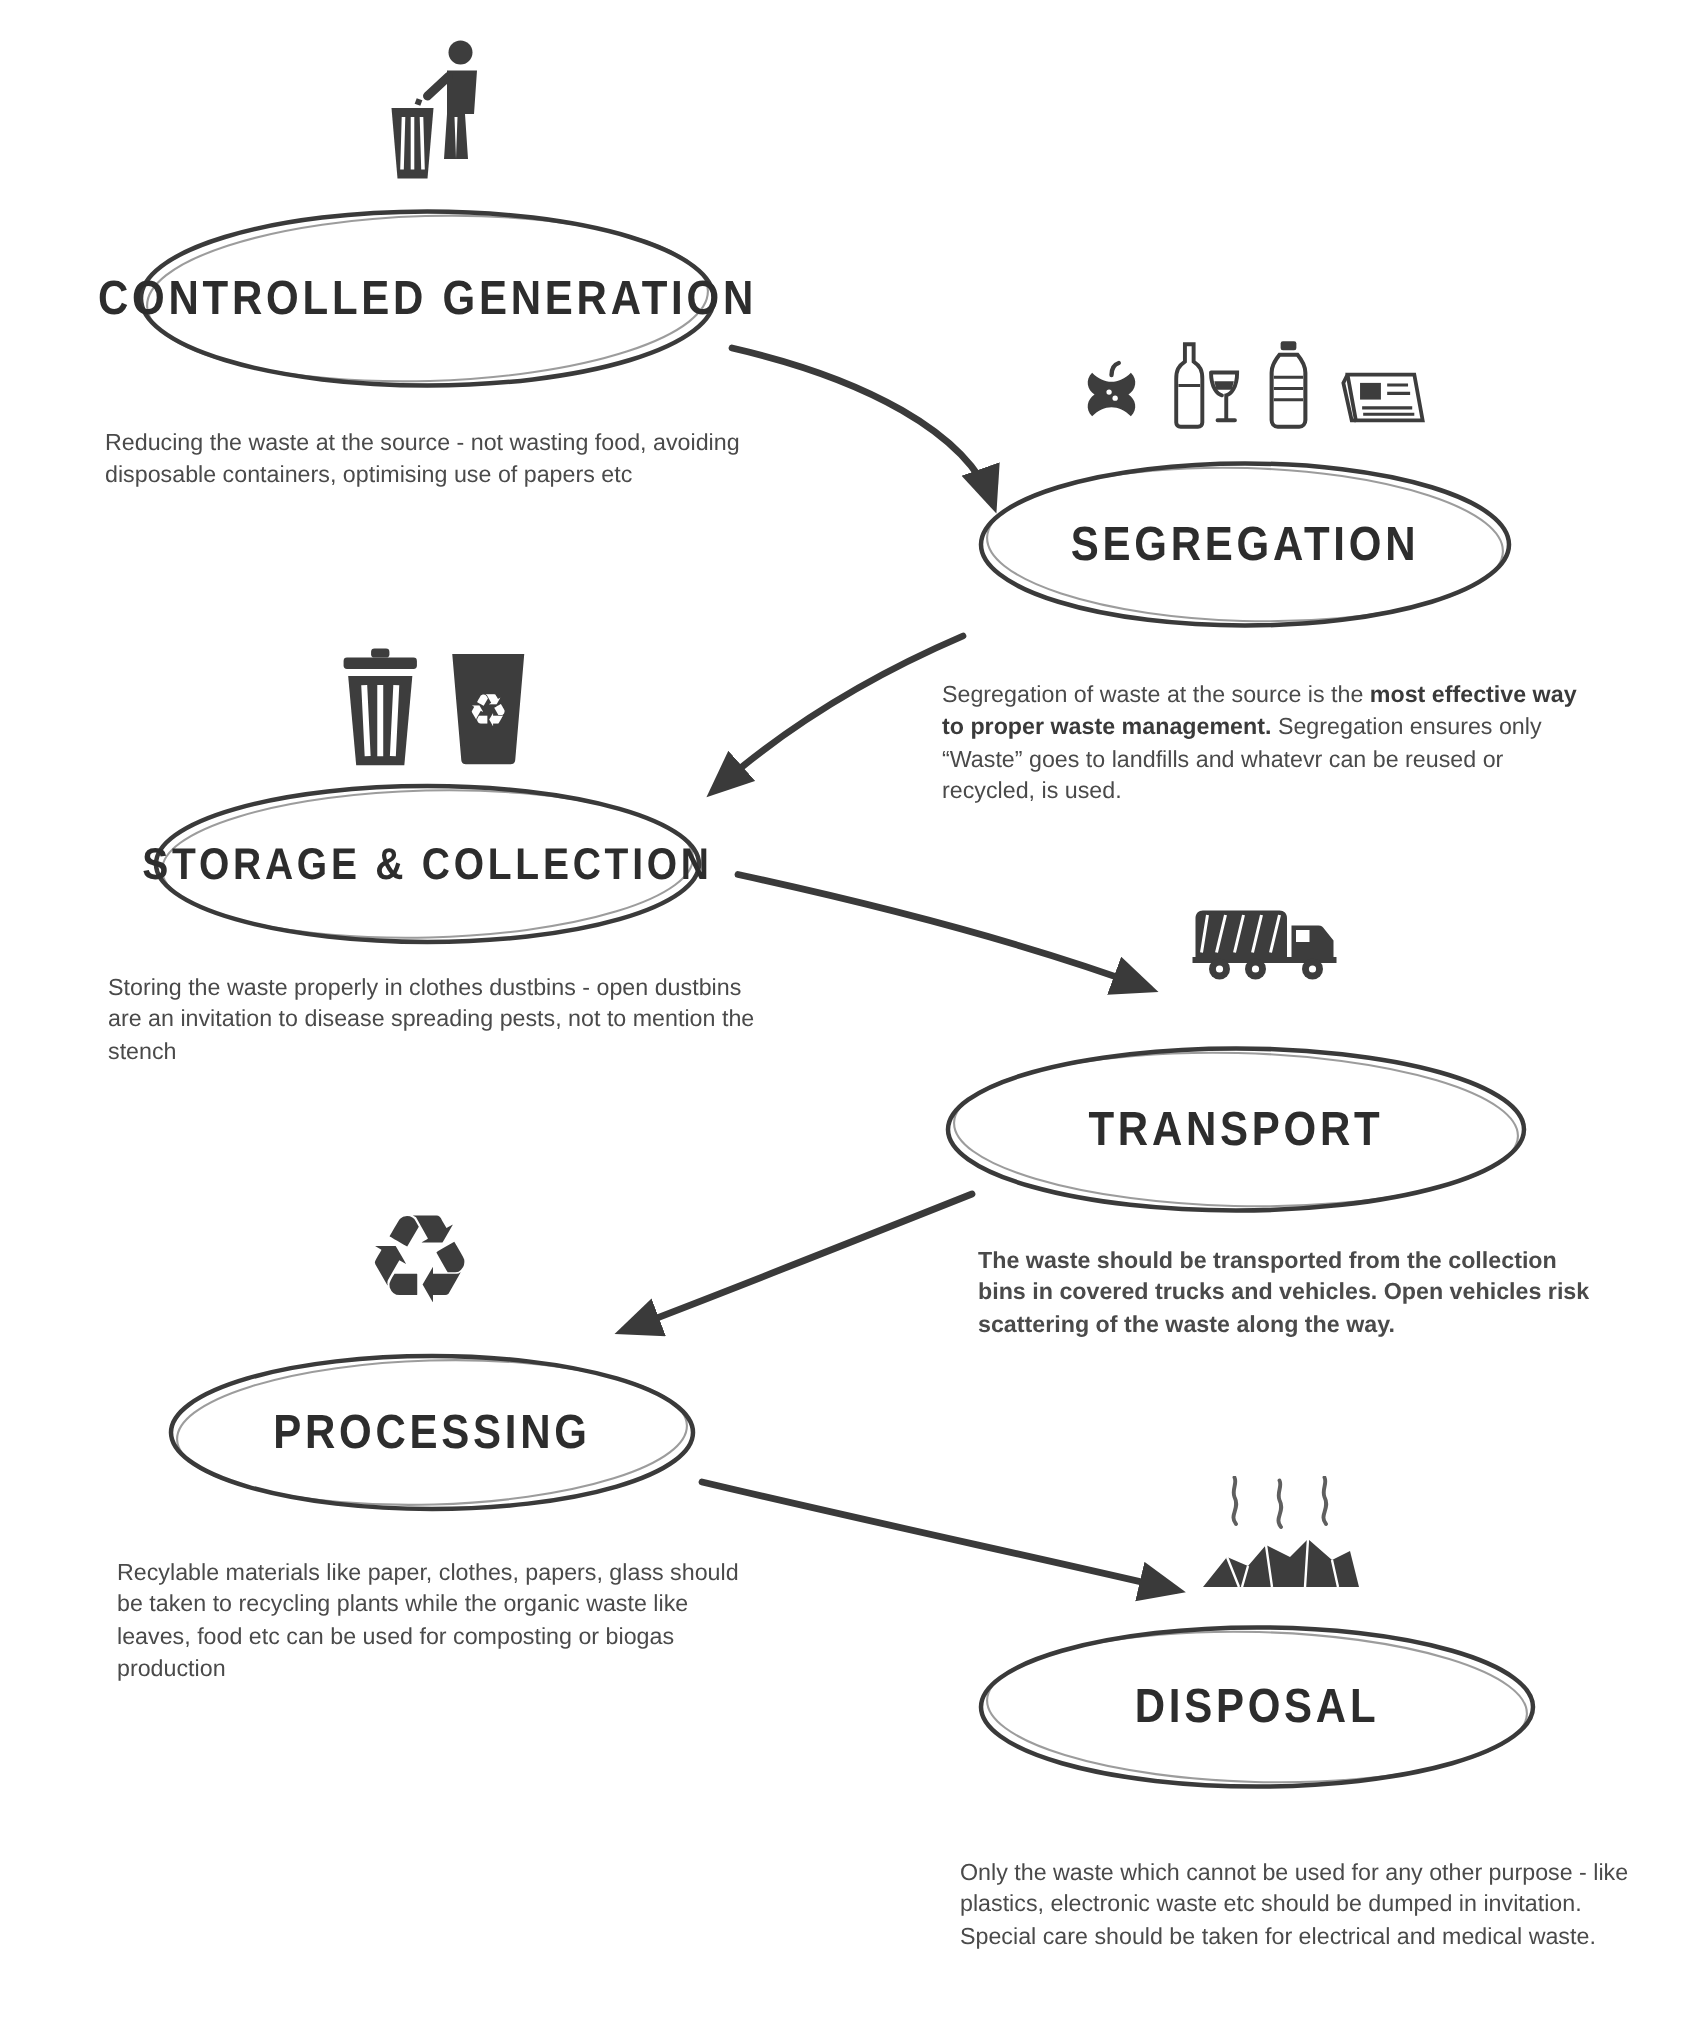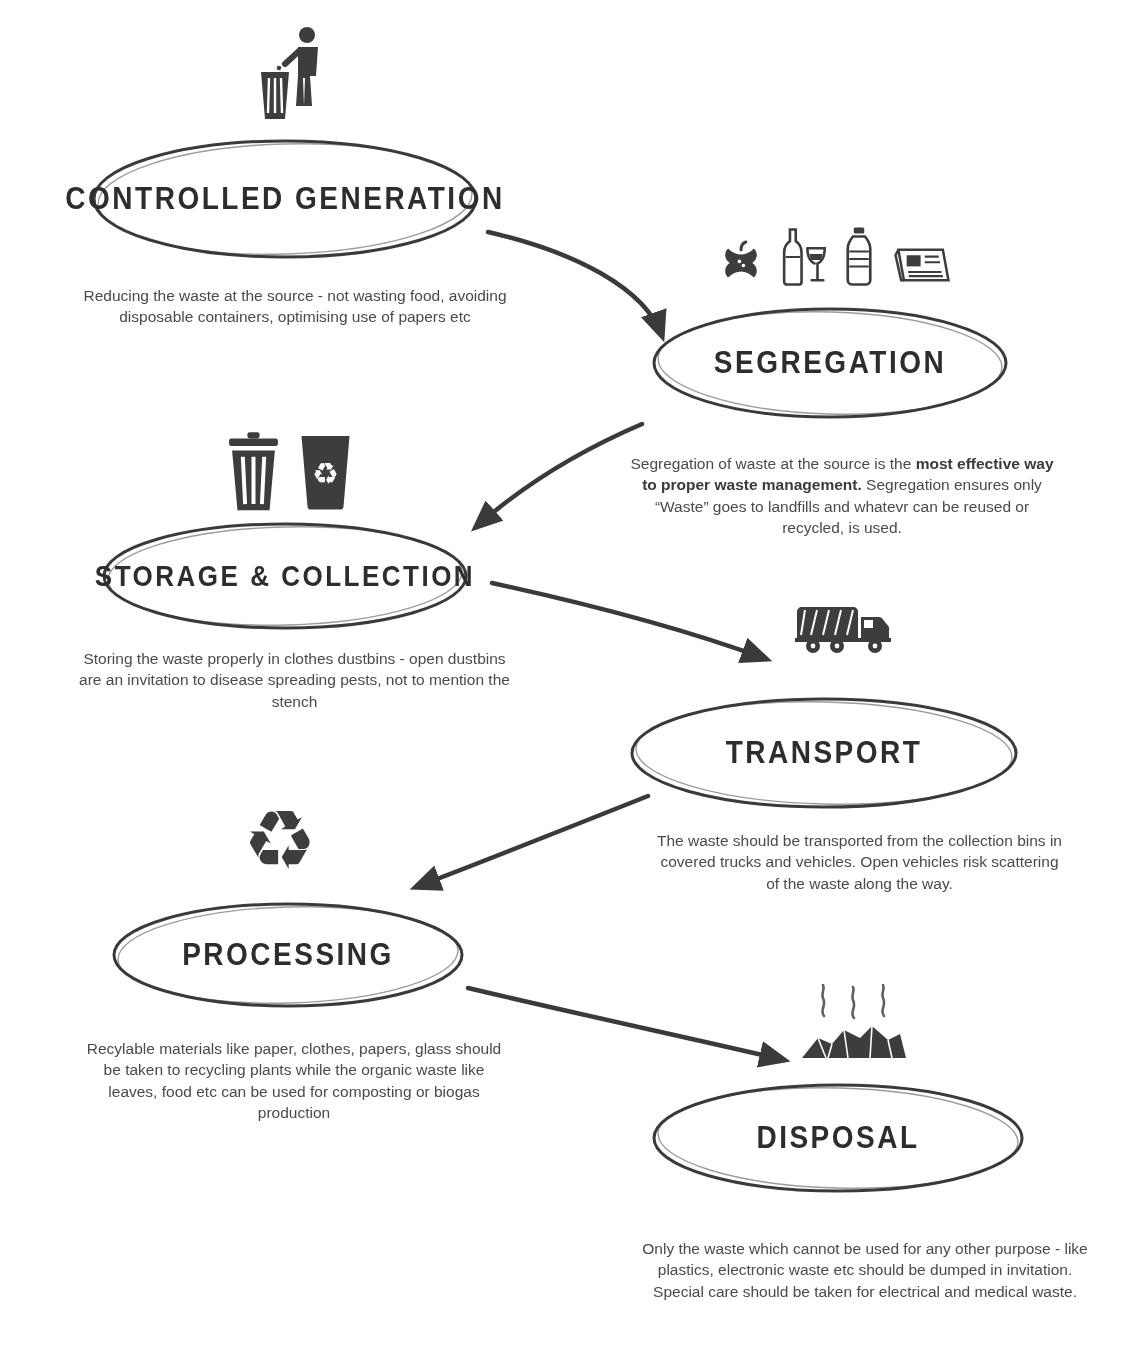--- a/index.html
+++ b/index.html
@@ -15,21 +15,21 @@
   .bubble { position:absolute; }
   .bubble svg { position:absolute; left:0; top:0; width:100%; height:100%; }
   .bubble .title {
     position:absolute; left:0; top:0; right:0; bottom:0;
     display:flex; align-items:center; justify-content:center;
     font-size:28px; letter-spacing:2.5px; color:#2d2d2d;
     transform:scaleY(1.14); font-weight:bold; white-space:nowrap;
     font-family:"Liberation Sans", sans-serif;
   }
   .desc {
-    position:absolute; text-align:center;
+    position:absolute; 
     font-size:15.5px; line-height:1.38; color:#4a4a4a;
   }
   .desc b { color:#3a3a3a; }
   .icon { position:absolute; }
   .icon-row { position:absolute; display:flex; align-items:flex-end; gap:16px; }
   .glyph-icon {
     position:absolute; font-family:"DejaVu Sans", sans-serif;
     color:#3d3d3d; line-height:1;
   }
 </style>
@@ -150,21 +150,21 @@
   </div>
 
   <div class="bubble" style="left:628px; top:694px; width:392px; height:118px;">
     <svg viewBox="0 0 392 118">
       <ellipse cx="196" cy="59" rx="192" ry="54" fill="none" stroke="#3a3a3a" stroke-width="3"></ellipse>
       <ellipse cx="196" cy="59" rx="188" ry="51" fill="none" stroke="#3a3a3a" stroke-width="1.4" opacity="0.5" transform="rotate(1.4 196 59)"></ellipse>
     </svg>
     <div class="title">TRANSPORT</div>
   </div>
 
-  <div class="desc" style="left:652px; top:830px; width:415px;">The waste should be transported from the collection bins in covered trucks and vehicles. Open vehicles risk scattering of the waste along the way.</div>
+  <div class="desc" style="left:652px; top:830px; width:415px;font-weight:bold;">The waste should be transported from the collection bins in covered trucks and vehicles. Open vehicles risk scattering of the waste along the way.</div>
 
   <div class="glyph-icon" style="left:243px; top:800px; font-size:82px;">♻</div>
 
   <div class="bubble" style="left:110px; top:899px; width:356px; height:112px;">
     <svg viewBox="0 0 356 112">
       <ellipse cx="178" cy="56" rx="174" ry="51" fill="none" stroke="#3a3a3a" stroke-width="3"></ellipse>
       <ellipse cx="178" cy="56" rx="170" ry="48" fill="none" stroke="#3a3a3a" stroke-width="1.4" opacity="0.5" transform="rotate(-1.6 178 56)"></ellipse>
     </svg>
     <div class="title">PROCESSING</div>
   </div>

